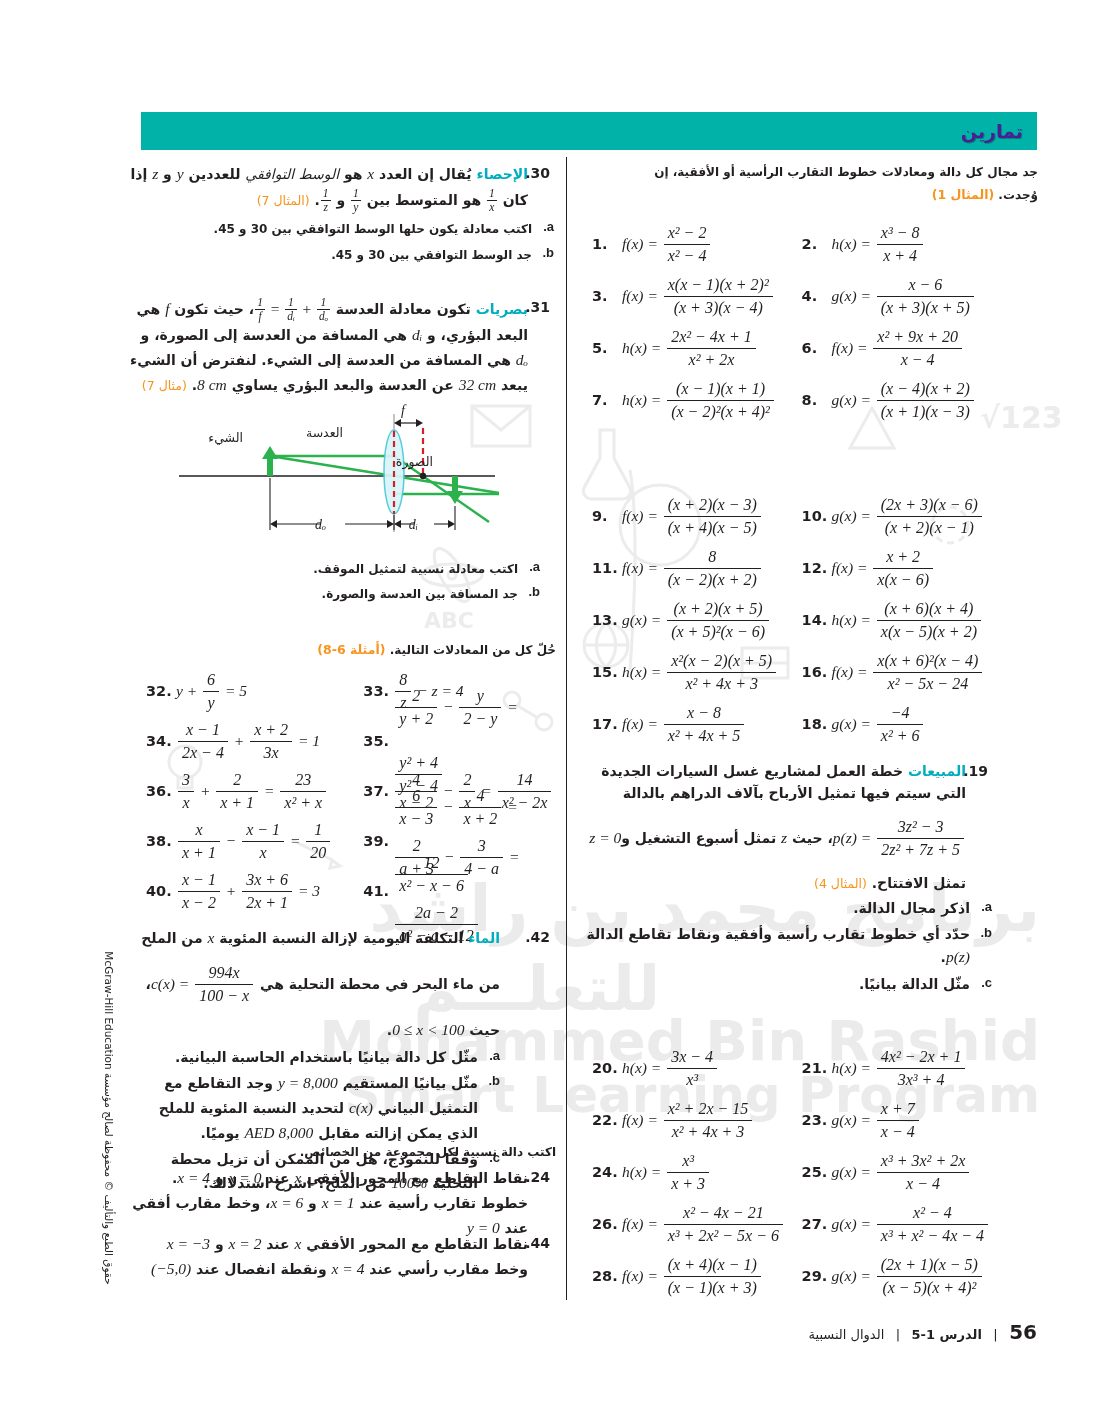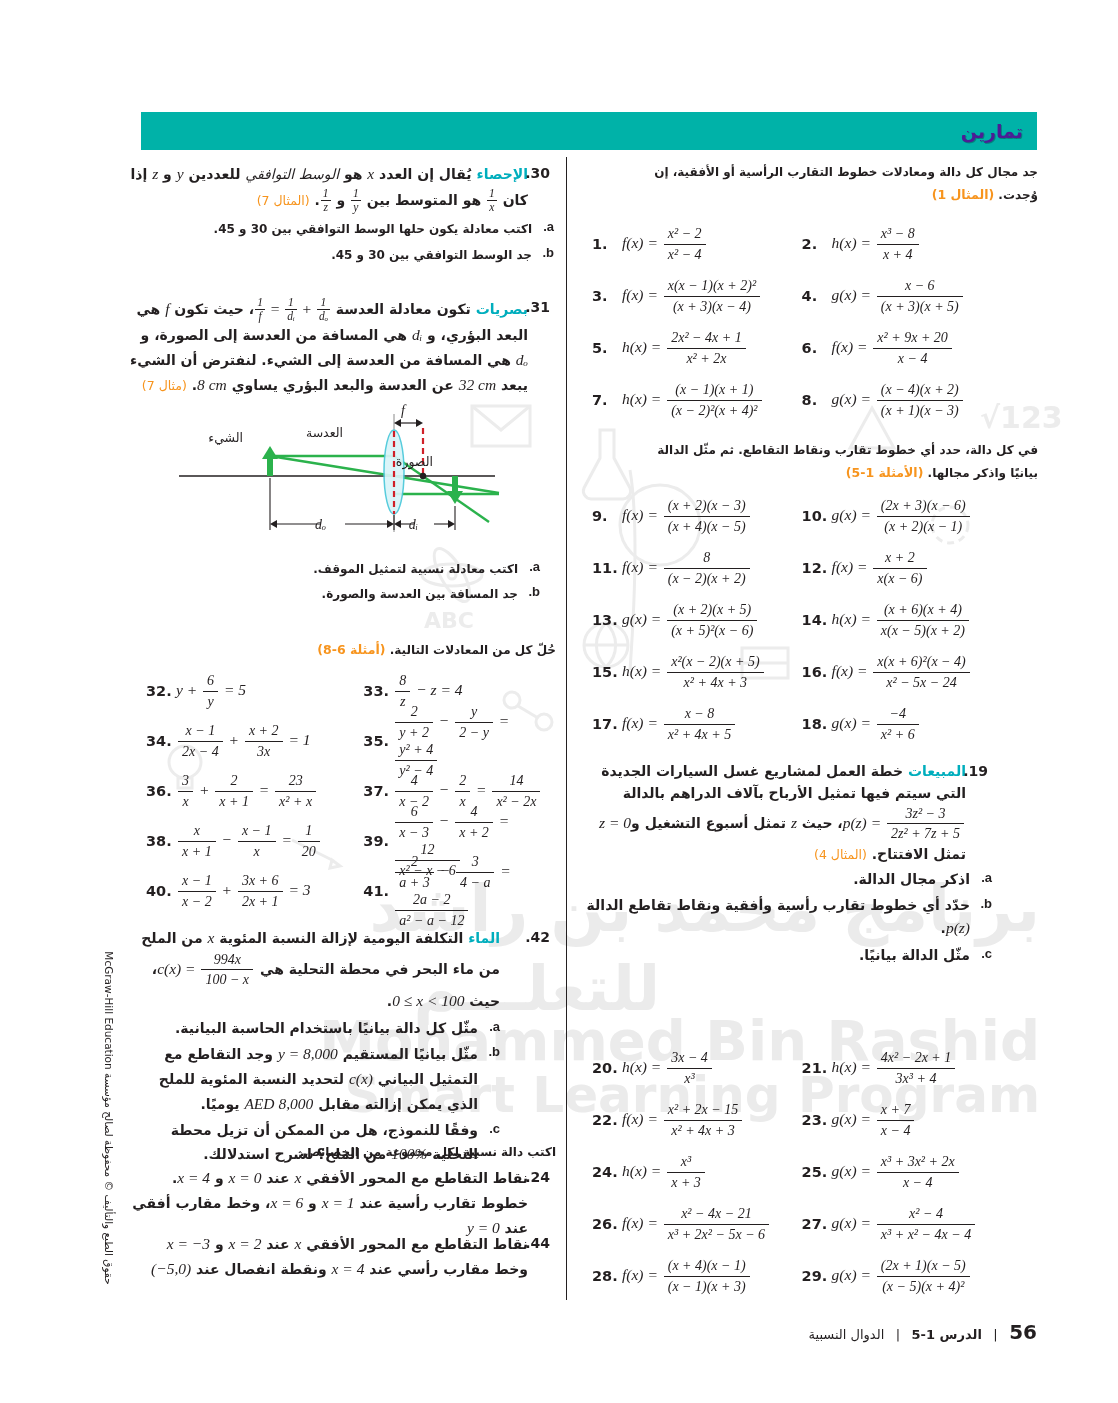--- a/index.html
+++ b/index.html
@@ -36,21 +36,21 @@
   .wpnum { position:absolute; right:6px; top:0; font-weight:bold; }
   .wpbody { padding-right:28px; }
   .wpbody.deep { padding-right:56px; }
   .witems { margin-top:2px; }
   .witem { position:relative; padding-right:24px; margin-top:3px; line-height:1.6; }
   .witem .wlabel { position:absolute; right:2px; top:0; font-weight:bold; font-size:13px;
     font-family:"Liberation Sans","DejaVu Sans",sans-serif; }
   .ind18 { padding-left:0; margin-right:14px; }
   
   .frac { display:inline-block; vertical-align:middle; text-align:center; direction:ltr; unicode-bidi:isolate;
-    font-family:"Liberation Serif","DejaVu Serif",serif; font-style:italic; font-size:14px; line-height:1.25; margin:0 2px; }
+    font-family:"Liberation Serif","DejaVu Serif",serif; font-style:italic; font-size:16px; line-height:1.25; margin:12px 2px; }
   .frac .fn { display:block; border-bottom:1.4px solid #231f20; padding:0 4px 1px; }
   .frac .fd { display:block; padding:1px 4px 0; }
   .frac.sm { font-size:11.5px; line-height:1.15; margin:0 1px; }
   .frac.sm .fn { padding:0 2px 0; border-bottom-width:1px; }
   .frac.sm .fd { padding:0 2px 0; }
   .eq { direction:ltr; unicode-bidi:isolate; display:inline-block; vertical-align:middle; }
   
   .pgrid { position:absolute; left:0; right:0; display:grid; direction:ltr; align-items:center; }
   .g-right { grid-template-columns:47% 53%; grid-auto-rows:52px; padding-left:12px; }
   .g-left  { grid-template-columns:53% 47%; grid-auto-rows:50px; padding-left:16px; }
@@ -145,21 +145,20 @@
         <div class="pitem">
           <span class="pnum">7.</span>
           <span class="pmath"><span class="math">h(x) = </span><span class="frac"><span class="fn">(x − 1)(x + 1)</span><span class="fd">(x − 2)²(x + 4)²</span></span></span>
         </div>
         <div class="pitem">
           <span class="pnum">8.</span>
           <span class="pmath"><span class="math">g(x) = </span><span class="frac"><span class="fn">(x − 4)(x + 2)</span><span class="fd">(x + 1)(x − 3)</span></span></span>
         </div>
       </div>
 
-    <div class="blk sec-head" style="top:438px"><span class="arb">في كل دالة، حدد أي خطوط تقارب ونقاط التقاطع. ثم مثّل الدالة</span><br><span class="arb">بيانيًا واذكر مجالها. </span><span class="ref">(الأمثلة 1-5)</span></div>
 
     <div class="blk pgrid g-right" style="top:490px">
         <div class="pitem">
           <span class="pnum">9.</span>
           <span class="pmath"><span class="math">f(x) = </span><span class="frac"><span class="fn">(x + 2)(x − 3)</span><span class="fd">(x + 4)(x − 5)</span></span></span>
         </div>
         <div class="pitem">
           <span class="pnum">10.</span>
           <span class="pmath"><span class="math">g(x) = </span><span class="frac"><span class="fn">(2x + 3)(x − 6)</span><span class="fd">(x + 2)(x − 1)</span></span></span>
         </div>

